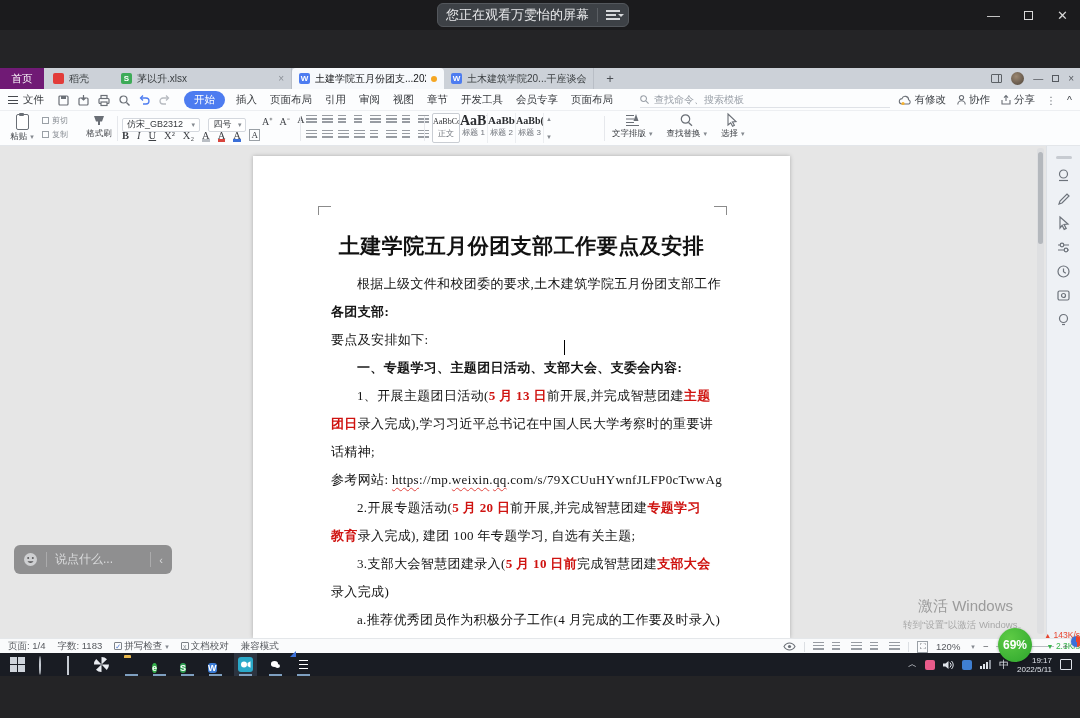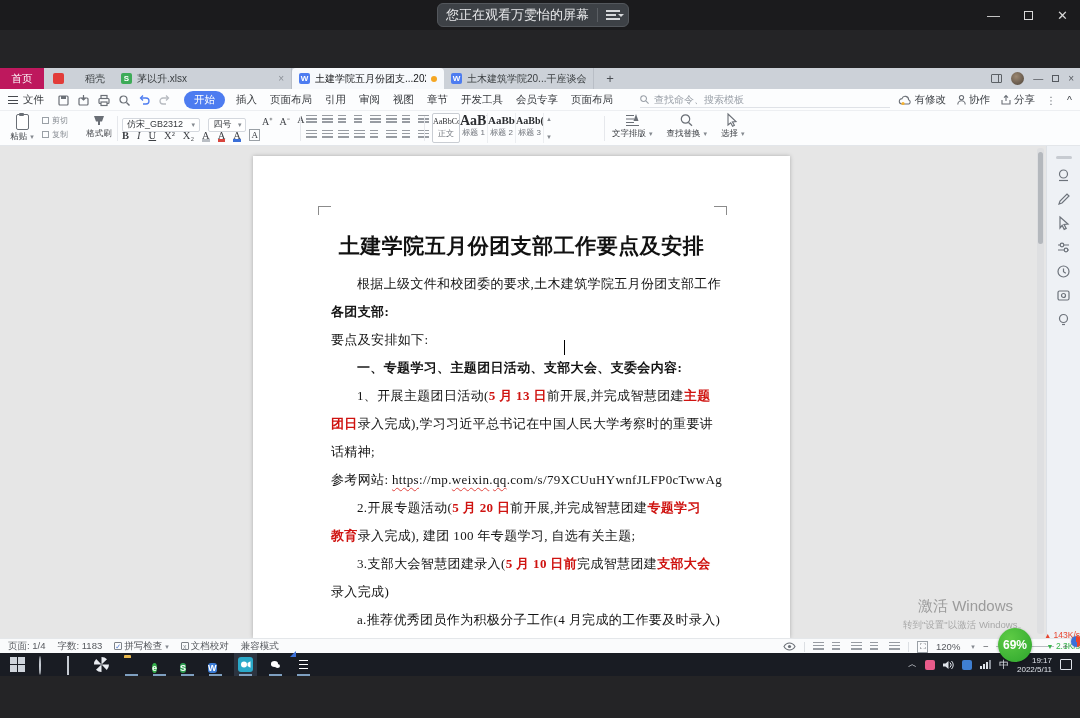--- a/index.html
+++ b/index.html
@@ -18,22 +18,22 @@
   .hamb::after { content:""; position:absolute; right:-4px; bottom:0; border:3px solid transparent; border-top-color:#d6d8da; }
   .mwc { position:absolute; right:12px; top:0; height:30px; display:flex; gap:24px; align-items:center; }
   .mwc span { color:#d8d8d8; font-size:13px; line-height:1; }
   .mwc .box { display:inline-block; width:9px; height:9px; border:1.4px solid #d8d8d8; }
 
   
   .wps { position:absolute; left:0; top:68px; width:1080px; height:585px; background:#fcfdfe; }
 
   
   .tabbar { position:absolute; left:0; top:0; width:1080px; height:21px; background:#ccd1d8; }
-  .tab { position:absolute; top:0; height:21px; display:flex; align-items:center; gap:5px; font-size:10px; color:#3c4043; padding:0 7px;justify-content:space-between; }
-  .tab-home { left:0; width:44px; background:#be185d; color:#fff; justify-content:center; font-size:10.5px; }
+  .tab { position:absolute; top:0; height:21px; display:flex; align-items:center; gap:5px; font-size:10px; color:#3c4043; padding:0 7px; }
+  .tab-home { left:0; width:44px; background:#701a75; color:#fff; justify-content:center; font-size:10.5px; }
   .tab-docer { left:46px; width:66px; }
   .tab-x { left:114px; width:178px; border-right:1px solid #b9bec6; }
   .tab-active { left:292px; width:152px; background:#f7f9fc; border-radius:4px 4px 0 0; color:#17181a; }
   .tab-d2 { left:444px; width:150px; border-right:1px solid #b9bec6; }
   .tab-new { left:600px; width:20px; justify-content:center; font-size:13px; color:#4a4e54; }
   .ic-doc { width:11px; height:11px; border-radius:2px; background:#4d7cf0; color:#fff; font-size:8px; font-weight:bold; display:flex; align-items:center; justify-content:center; flex:none; }
   .ic-sheet { width:11px; height:11px; border-radius:2px; background:#3dab57; color:#fff; font-size:8px; font-weight:bold; display:flex; align-items:center; justify-content:center; flex:none; }
   .ic-docer { width:11px; height:11px; border-radius:2px; background:#e23c39; flex:none; }
   .tab .lbl { white-space:nowrap; overflow:hidden; text-overflow:clip; }
   .dot-mod { width:6px; height:6px; border-radius:50%; background:#f5a623; flex:none; }
@@ -570,20 +570,32 @@
       <span class="zh">中</span>
       <span class="clockblk">
         <div>19:17</div>
         <div>2022/5/11</div>
       </span>
       <span class="notif"></span>
     </div>
   </div>
 
 
+  <div class="chatbubble">
+    <svg width="15" height="15" viewBox="0 0 15 15">
+        <circle cx="7.5" cy="7.5" r="6.5" fill="#cfd0d2"></circle>
+        <circle cx="5.2" cy="6" r="1" fill="#58585a"></circle>
+        <circle cx="9.8" cy="6" r="1" fill="#58585a"></circle>
+        <path d="M4.5 9.2a3.5 3.5 0 0 0 6 0z" fill="#58585a"></path>
+      </svg>
+    <span class="sep"></span>
+    <span class="ph">说点什么...</span>
+    <span class="sep"></span>
+    <span class="arr">‹</span>
+  </div>
 
   <div class="watermark">
     <div class="w1">激活 Windows</div>
     <div class="w2">转到"设置"以激活 Windows。</div>
   </div>
 
   <div class="ball">69%</div>
   <div class="net">
     <div class="up"><span class="arrow">▲</span> <span>143K/s</span></div>
     <div class="dn"><span class="arrow">▼</span> <span>2.3K/s</span></div>

